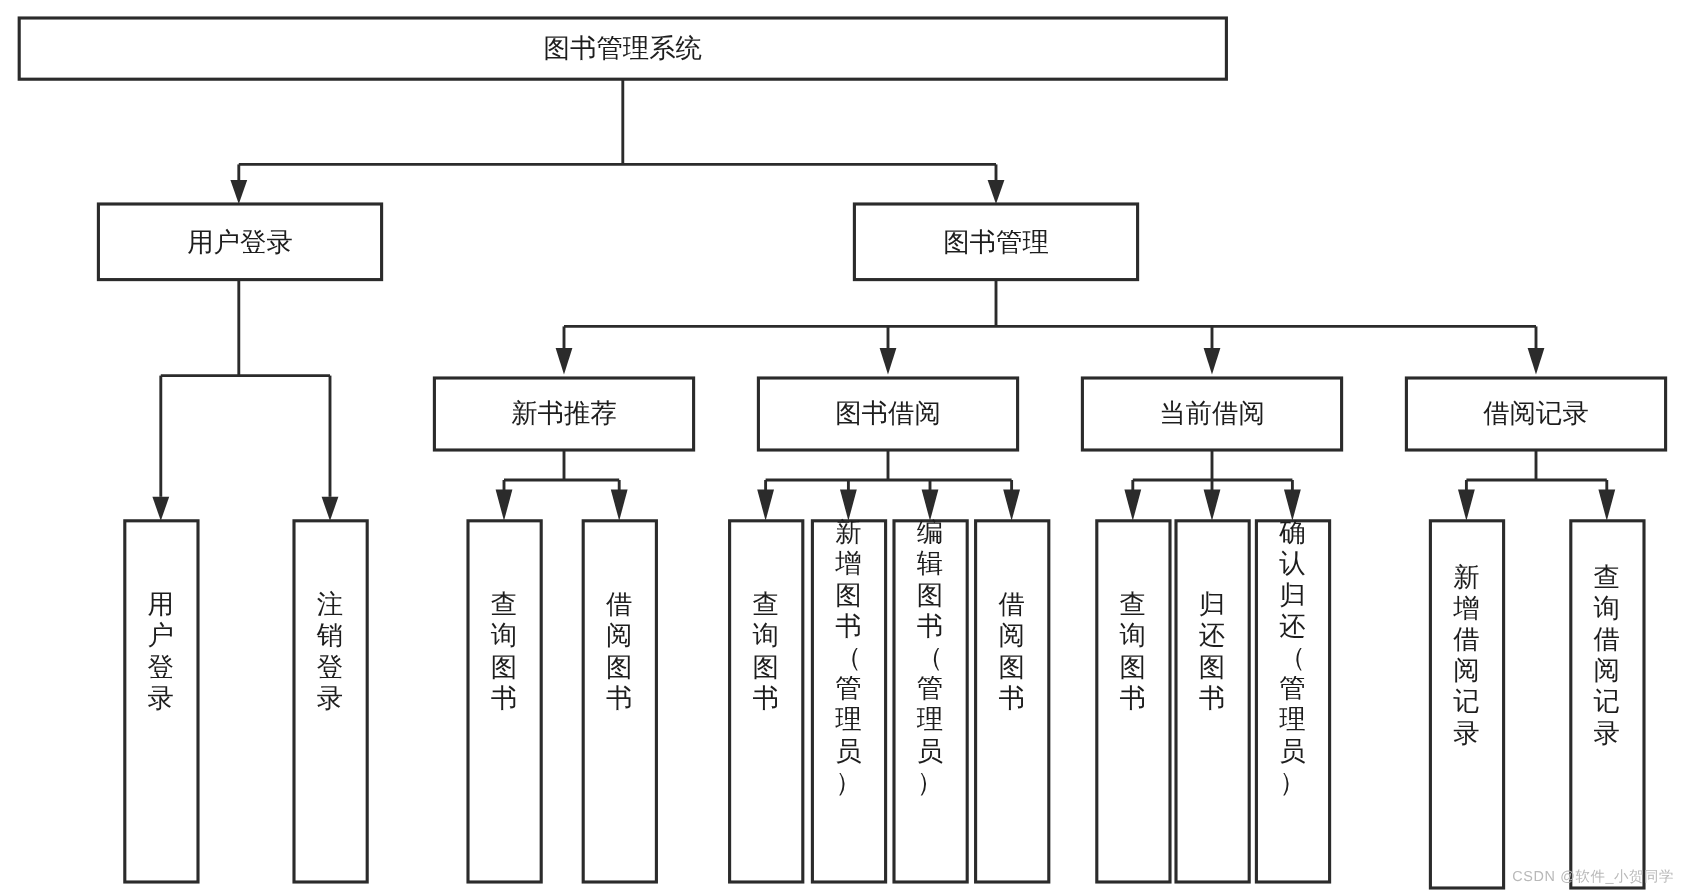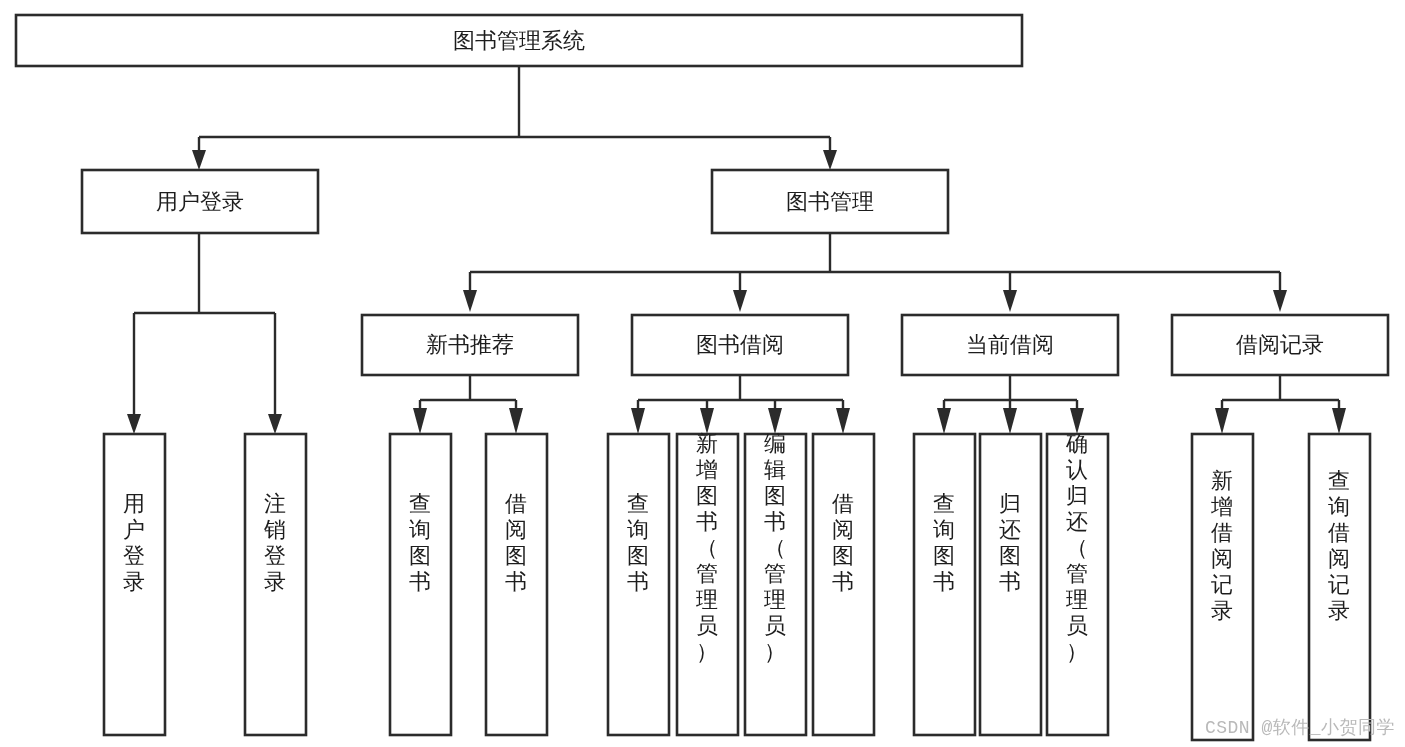--- a/index.html
+++ b/index.html
@@ -53,22 +53,22 @@
   .node-label-v {
     font-family: "Liberation Sans", "DejaVu Sans", sans-serif;
     font-size: 22px;
     fill: #1d1d1d;
     text-anchor: middle;
   }
   .watermark-text {
     position: absolute;
     right: 10px;
     bottom: 8px;
-    font-family: Liberation Mono, monospace;
-    font-size: 18px;
+    font-family: Liberation Sans, sans-serif;
+    font-size: 12px;
     color: #b9b9b9;
     white-space: nowrap;
     letter-spacing: 0.5px;
   }
 </style>
 </head>
 <body>
 
 <div id="diagram-root">
 

